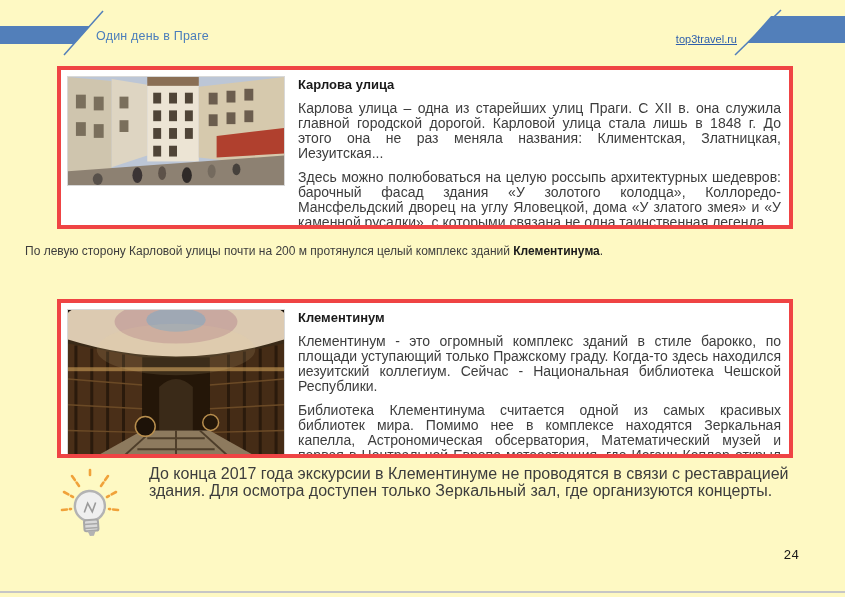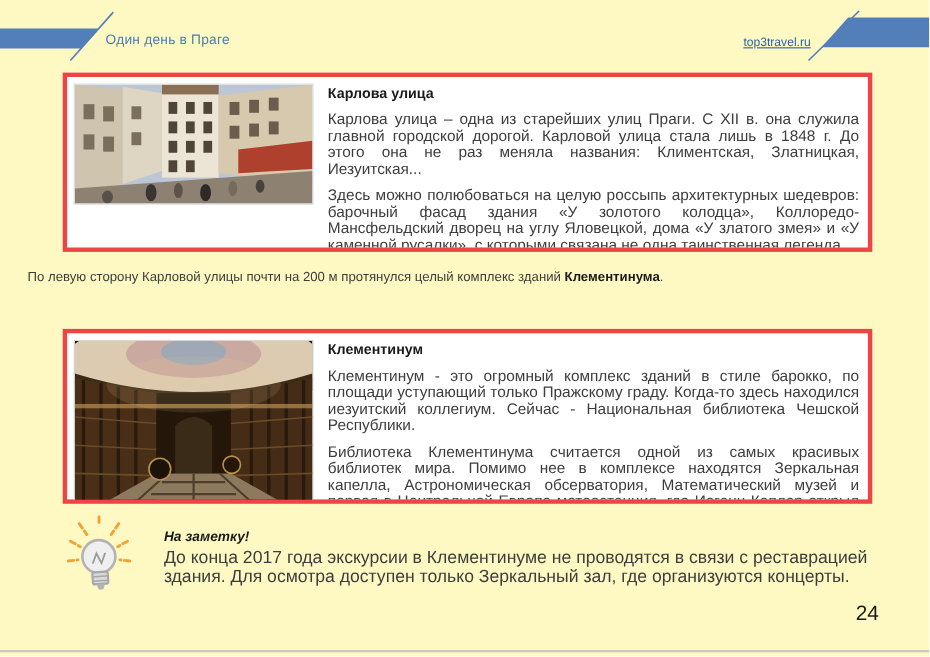--- a/index.html
+++ b/index.html
@@ -46,21 +46,21 @@
   .between b { color:#1a1a1a; }
   
   .note { position:absolute; left:57px; top:466px; width:736px; }
   .note-icon { position:absolute; left:3px; top:2px; }
   .note-body { margin-left:92px; }
   .note-title { font-size:12.5px; font-style:italic; font-weight:bold; color:#1a1a1a; margin:15px 0 5px 0; }
   .note-text { font-size:16px; line-height:16.5px; color:#3d3d3d; }
   
   .pagenum {
     position:absolute; right:46px; top:548px;
-    font-family:Liberation Sans, sans-serif; font-size:19px; color:#1a1a1a;
+    font-family:Liberation Mono, monospace; font-size:13px; color:#1a1a1a;
   }
   .footline { position:absolute; left:0; right:0; top:591px; height:2px; background:#c6c6c6; }
 </style>
 </head>
 <body>
 
 <div class="page">
 
   <svg class="ribbon" style="left:0" width="120" height="60" viewBox="0 0 120 60">
     <polygon points="0,26 90,26 74,44 0,44" fill="#527fba"></polygon>
@@ -197,21 +197,20 @@
       <g transform="rotate(-4 30 40)">
         <circle cx="30" cy="38" r="15" fill="#efefef" stroke="#b3b3b3" stroke-width="2.4"></circle>
         <path d="M24,44 l4,-9 l4,9 l4,-9" fill="none" stroke="#9a9a9a" stroke-width="1.6"></path>
         <rect x="23" y="52" width="14" height="11" rx="2" fill="#d9d9d9" stroke="#a8a8a8" stroke-width="2"></rect>
         <line x1="23" y1="56" x2="37" y2="56" stroke="#a8a8a8" stroke-width="1.4"></line>
         <line x1="23" y1="60" x2="37" y2="60" stroke="#a8a8a8" stroke-width="1.4"></line>
         <path d="M26,63 h8 l-2,5 h-4 Z" fill="#b3b3b3"></path>
       </g>
     </svg>
     <div class="note-body">
-      <div class="note-title">На заметку!</div>
       <div class="note-text">До конца 2017 года экскурсии в Клементинуме не проводятся в связи с реставрацией здания. Для осмотра доступен только Зеркальный зал, где организуются концерты.</div>
     </div>
   </div>
 
   <span class="pagenum">24</span>
   <div class="footline"></div>
 
 </div>
 
 </body></html>

